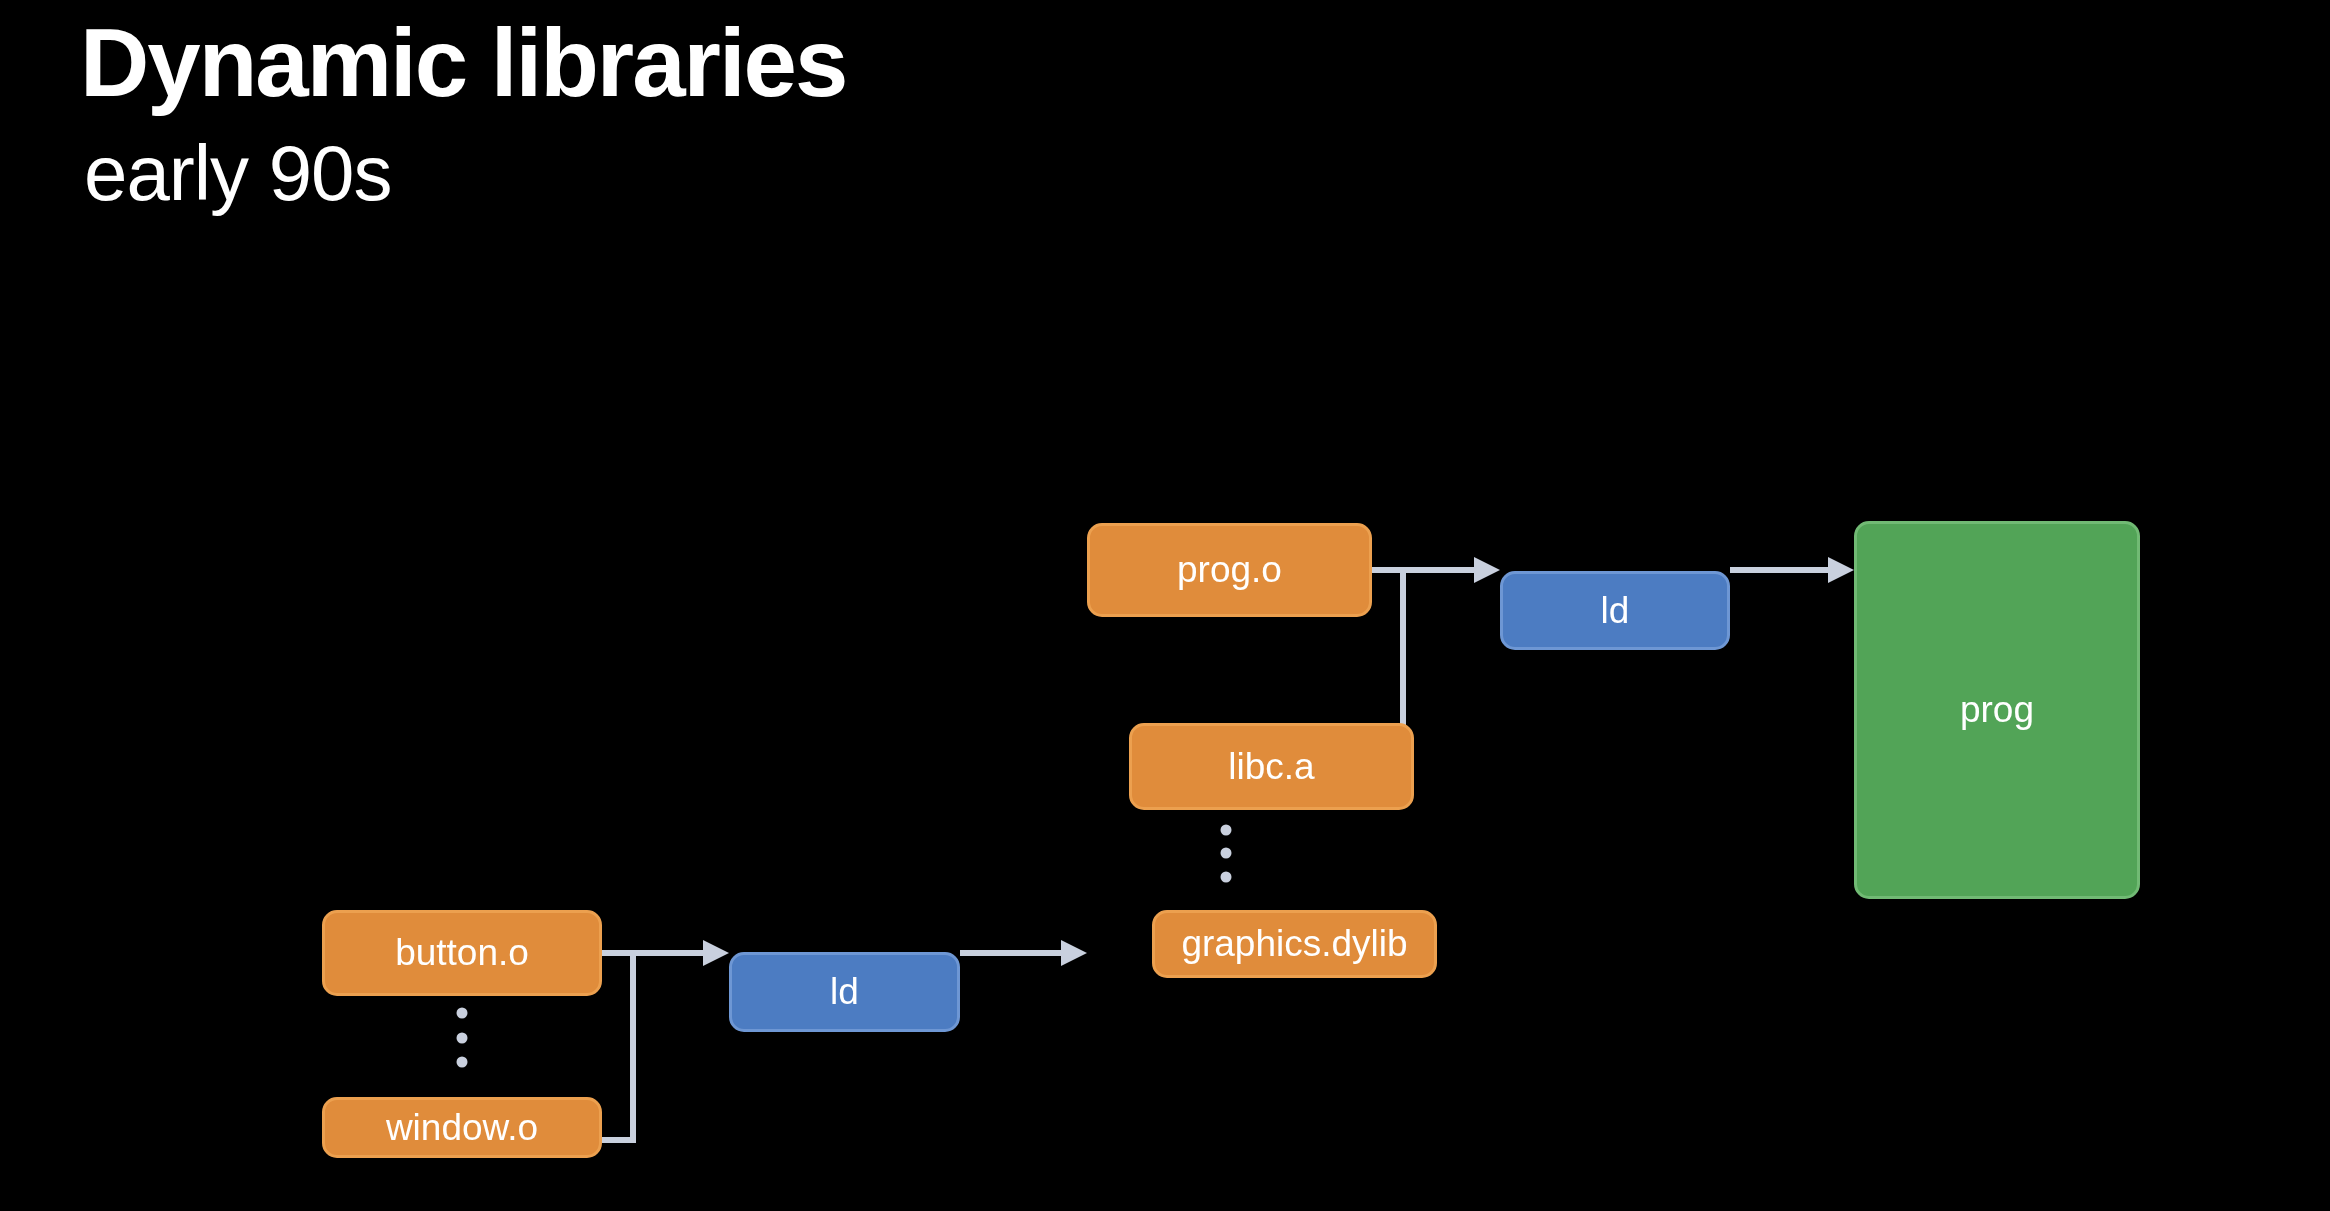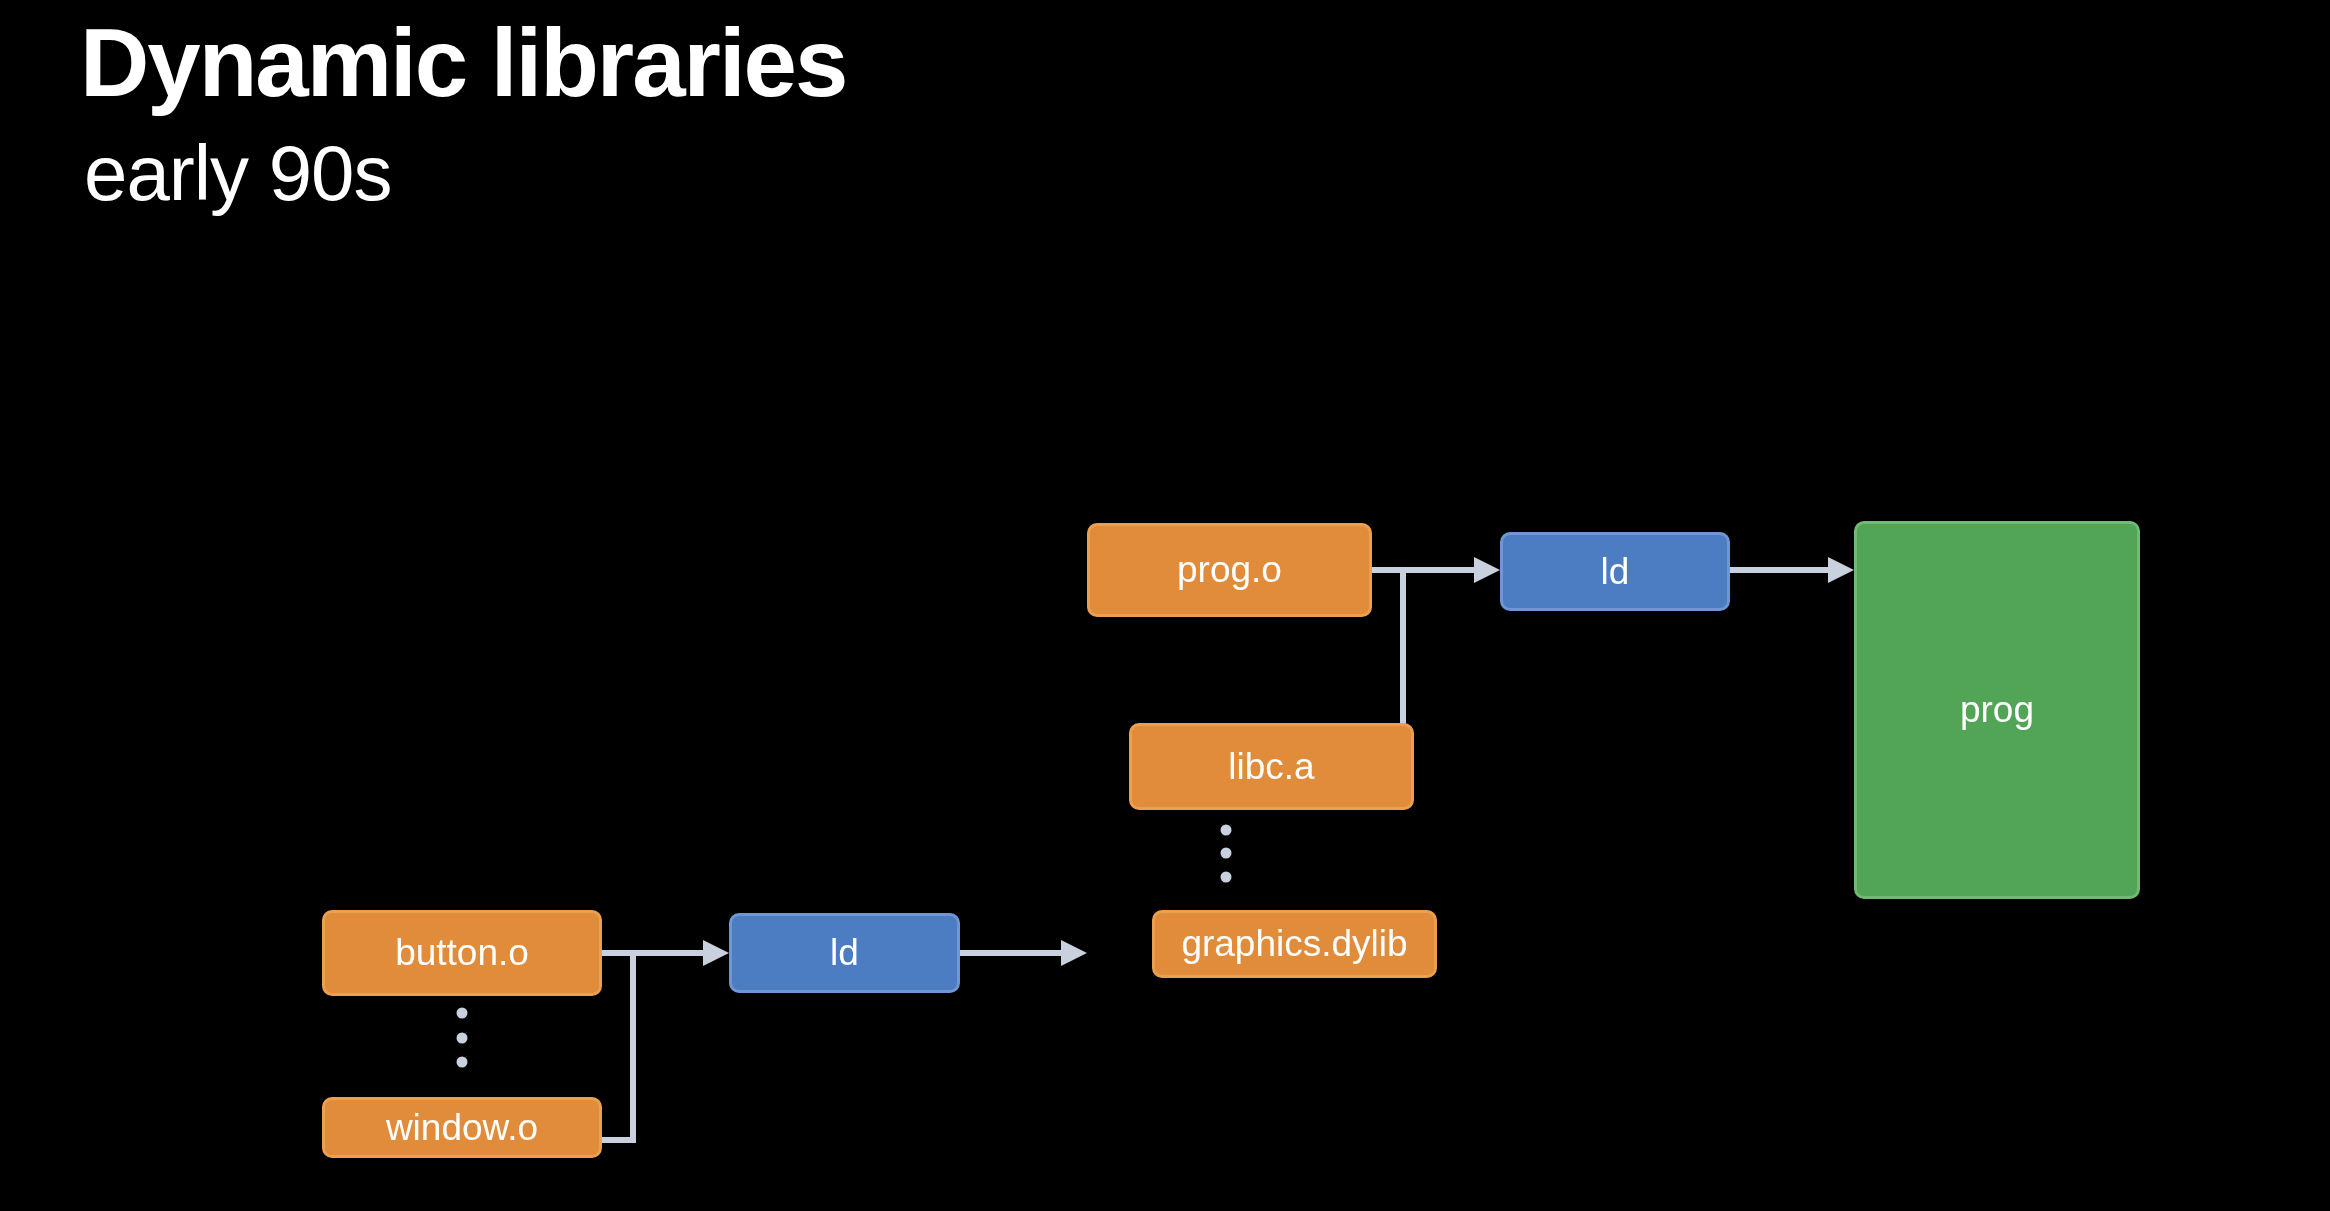--- a/index.html
+++ b/index.html
@@ -44,34 +44,35 @@
     letter-spacing: -1px;
     color: var(--label-text);
     white-space: nowrap;
   }
   .node {
     position: absolute;
     box-sizing: border-box;
     display: flex;
     align-items: center;
     justify-content: center;
-    border-radius: 10px;
+    border-radius: 15px;
     border: 3px solid transparent;
     color: var(--label-text);
     font-size: 37px;
     font-weight: 500;
     white-space: nowrap;
   }
   .node-object {
     background: var(--object-file);
     border-color: var(--object-file-border);
   }
   .node-linker {
     background: var(--tool);
     border-color: var(--tool-border);
+    margin-top: 39px;
   }
   .node-program {
     background: var(--product);
     border-color: var(--product-border);
   }
   .connector-layer {
     position: absolute;
     left: 0;
     top: 0;
     width: 2330px;

